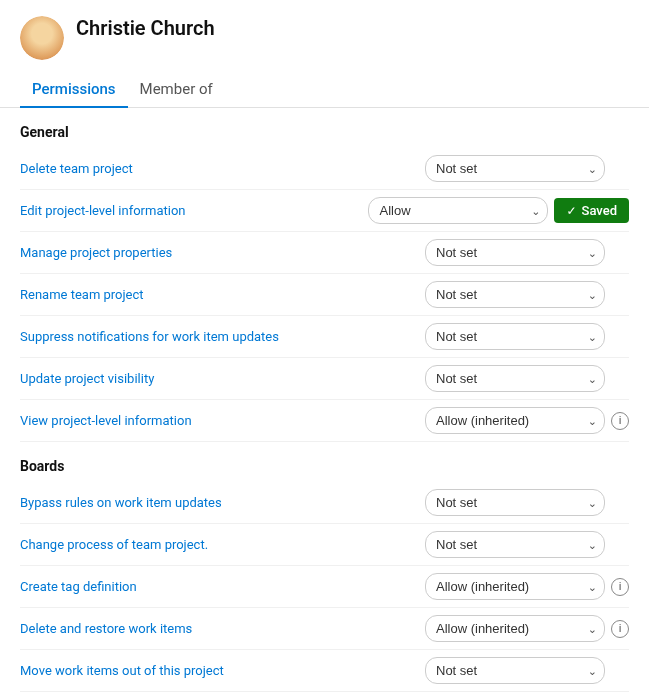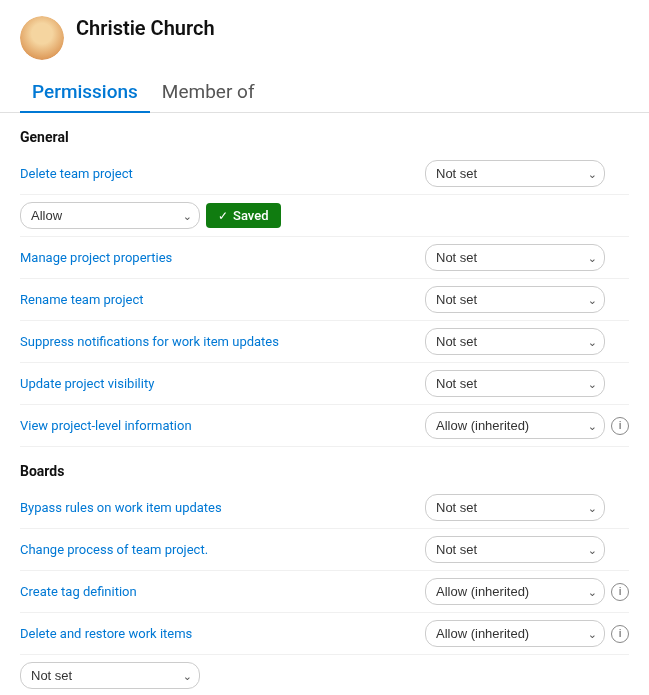--- a/index.html
+++ b/index.html
@@ -44,21 +44,21 @@
     .tabs {
       display: flex;
       gap: 0;
       padding: 0 20px;
       margin-top: 12px;
       border-bottom: 1px solid #e0e0e0;
     }
 
     .tab {
       padding: 8px 12px;
-      font-size: 19px;
+      font-size: 15px;
       cursor: pointer;
       border-bottom: 2px solid transparent;
       margin-bottom: -1px;
       color: #555;
     }
 
     .tab.active {
       color: #0078d4;
       border-bottom: 2px solid #0078d4;
       font-weight: 500;
@@ -196,20 +196,21 @@
             <option value="Deny">Deny</option>
             <option value="Allow (inherited)">Allow (inherited)</option>
           </select>
           <span class="chevron-icon">⌄</span>
         </div>
         <div class="info-placeholder"></div>
       </div>
     </div>
 
     <div class="permission-row">
+      <span class="permission-label">Edit project-level information</span>
       <div class="row-right">
         <div class="permission-select-wrapper">
           <select class="permission-select">
             <option value="Not set">Not set</option>
             <option value="Allow" selected="">Allow</option>
             <option value="Deny">Deny</option>
             <option value="Allow (inherited)">Allow (inherited)</option>
           </select>
           <span class="chevron-icon">⌄</span>
         </div>
@@ -362,20 +363,21 @@
             <option value="Deny">Deny</option>
             <option value="Allow (inherited)" selected="">Allow (inherited)</option>
           </select>
           <span class="chevron-icon">⌄</span>
         </div>
         <div class="info-icon">i</div>
       </div>
     </div>
 
     <div class="permission-row">
+      <span class="permission-label">Move work items out of this project</span>
       <div class="row-right">
         <div class="permission-select-wrapper">
           <select class="permission-select">
             <option value="Not set" selected="">Not set</option>
             <option value="Allow">Allow</option>
             <option value="Deny">Deny</option>
             <option value="Allow (inherited)">Allow (inherited)</option>
           </select>
           <span class="chevron-icon">⌄</span>
         </div>

